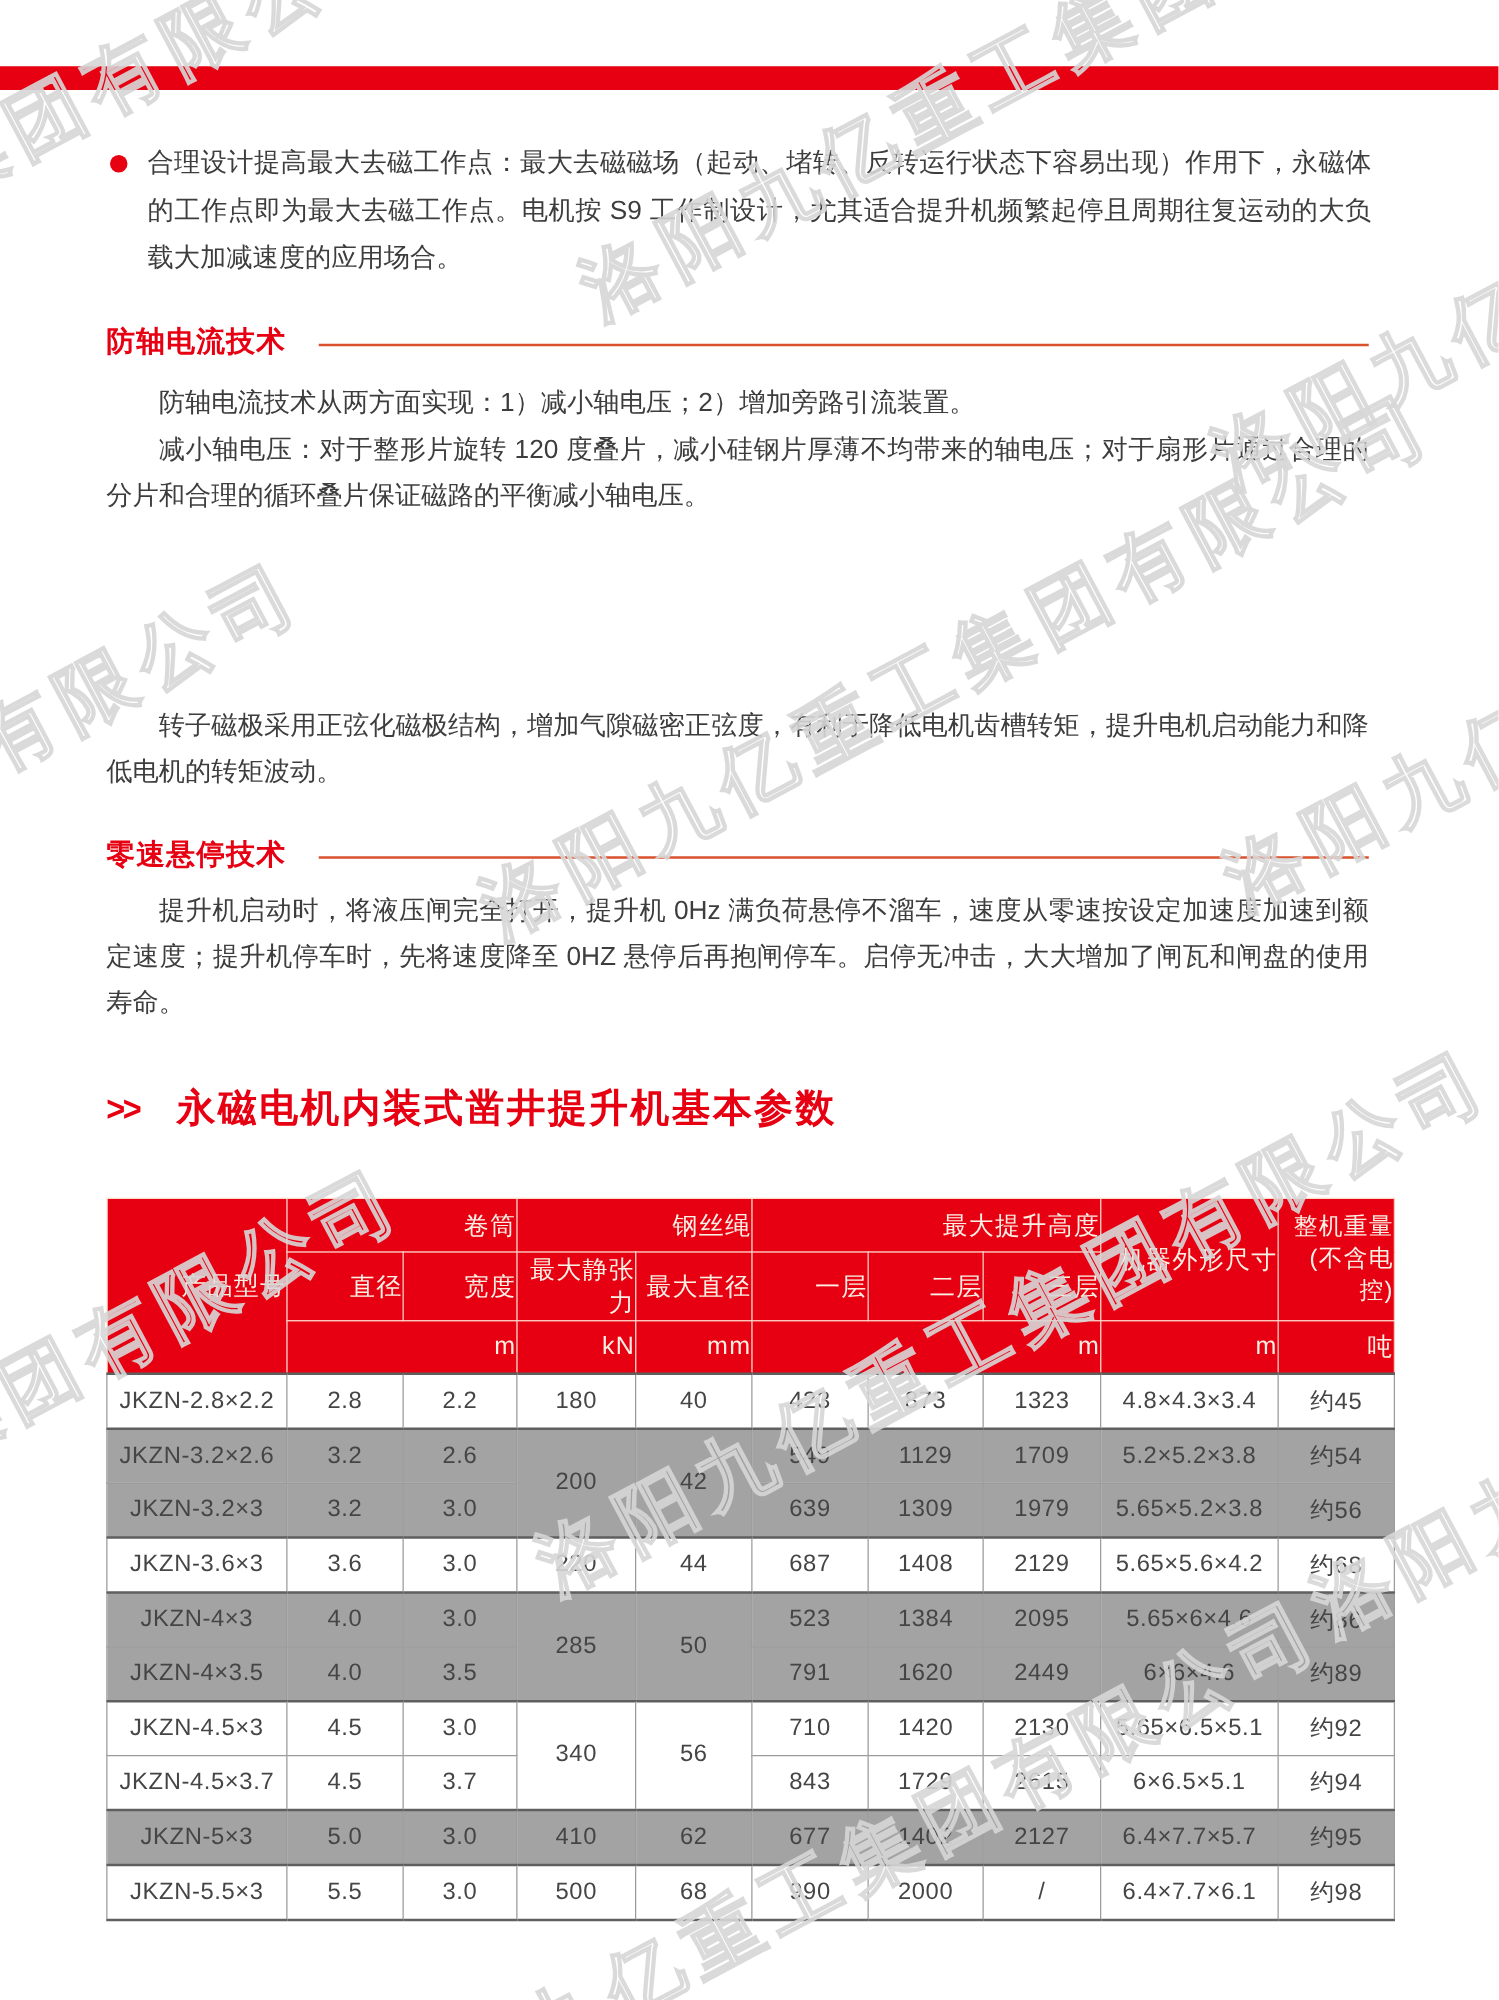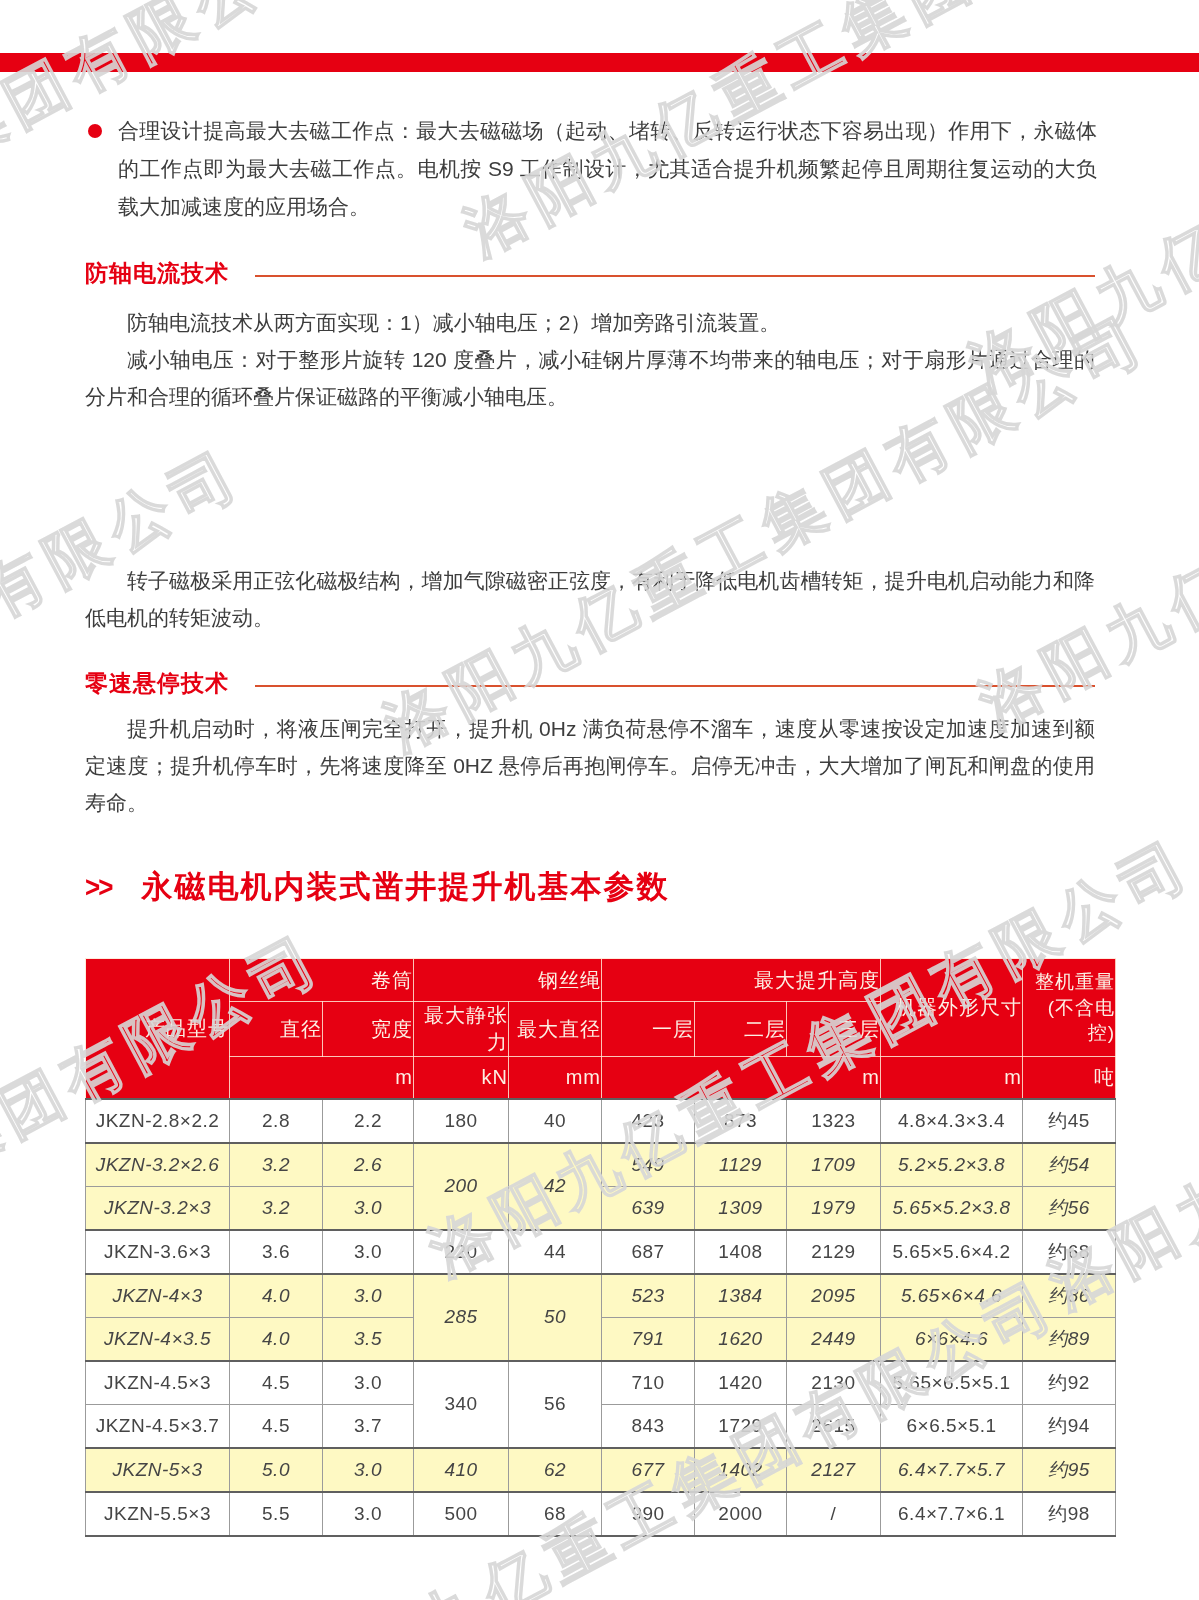--- a/index.html
+++ b/index.html
@@ -34,21 +34,21 @@
   table.params thead th {
     background:#e60012; color:#fcefe4; font-weight:500;
     border:1px solid rgba(255,231,214,0.85); font-size:20px; letter-spacing:1px; padding:0;text-align:right;
   }
   table.params thead .trA { height:43px; } table.params thead .trB { height:45px; } table.params thead .trC { height:42px; }
   table.params thead th.w2line { line-height:1.35; font-size:19px; }
   table.params tbody td {
     border:1px solid #9b9b9b; font-size:19px; color:#454545; text-align:center;
     height:42px; background:#ffffff; padding:0; letter-spacing:0.5px;
   }
-  table.params tbody tr.shaded td { background:#fef9c3;font-style:italic; }
+  table.params tbody tr.shaded td { background:#a3a3a3; }
   table.params tbody tr.group-start td { border-top:2px solid #5f5f5f; }
   table.params tbody tr:last-child td { border-bottom:2px solid #606060; }
 
   
   .watermark {
     position:absolute; white-space:nowrap; z-index:9; pointer-events:none;
     font-size:62px; font-weight:bold; letter-spacing:9px;
     color:rgba(255,255,255,0); -webkit-text-stroke:1.5px #d7d7d7;
     transform:rotate(-28deg); transform-origin:0 50%; opacity:0.9;
   }

